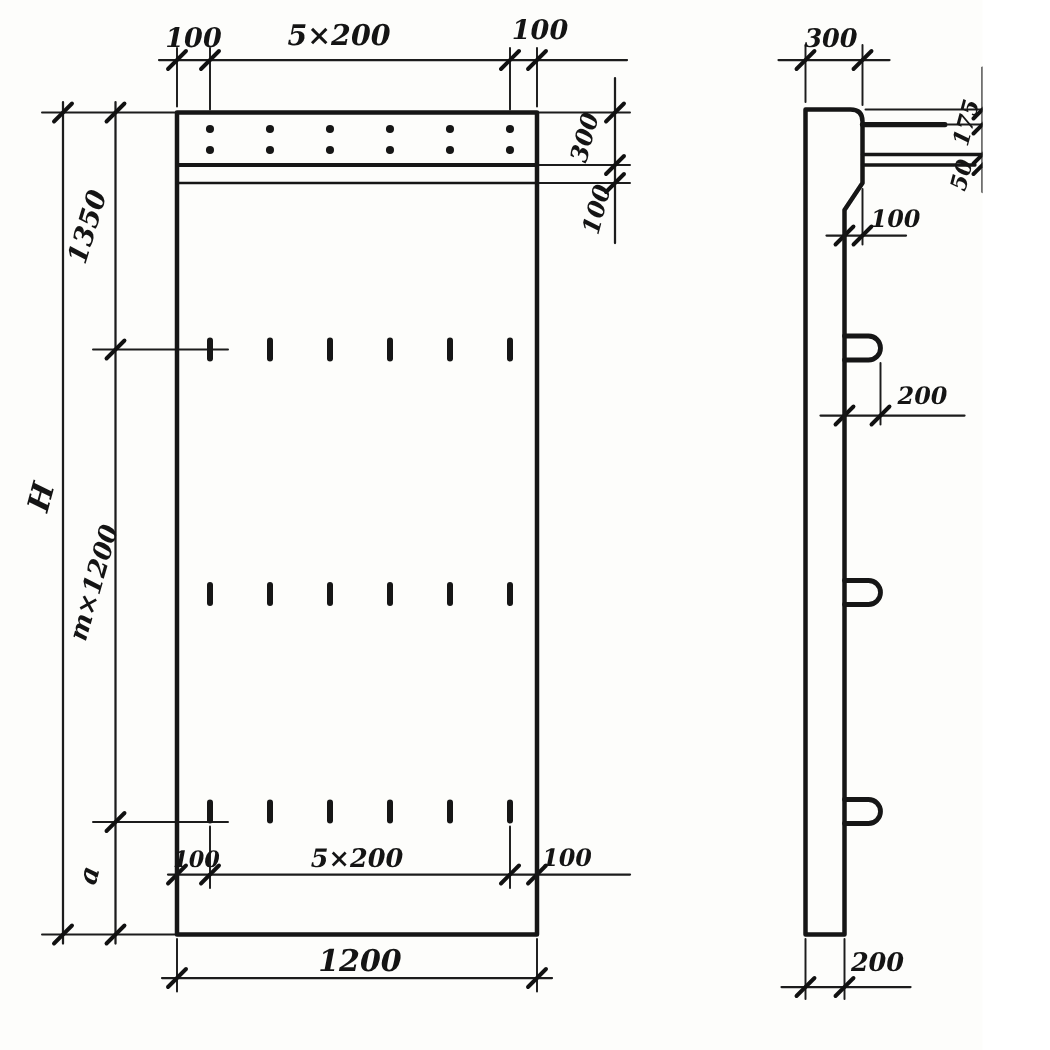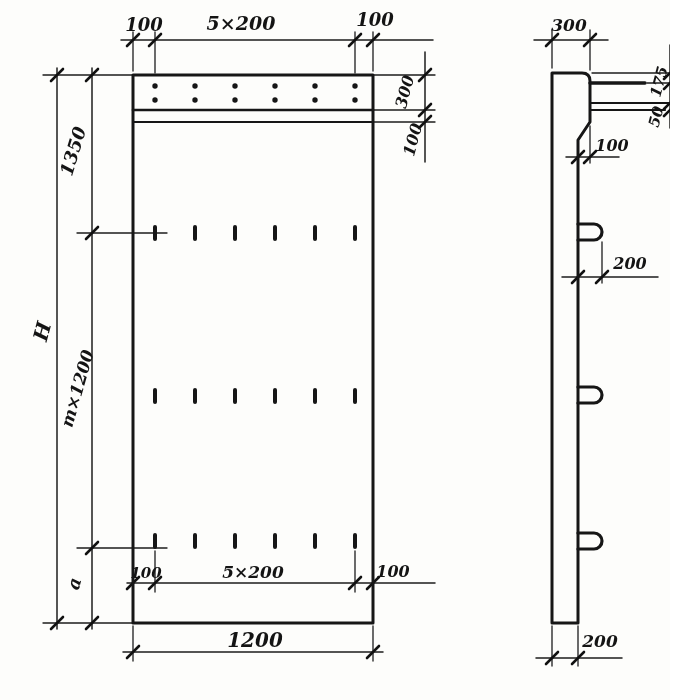--- a/index.html
+++ b/index.html
@@ -1,16 +1,16 @@
 <!DOCTYPE html>
 <html><head>
 <meta charset="utf-8">
 <style>
   html,body{margin:0;padding:0;background:#ffffff;}
-  #canvas{width:655px;height:700px;background:#fdfdfb;position:relative;overflow:hidden;padding-left:15px;}
+  #canvas{width:655px;height:700px;background:#fdfdfb;position:relative;overflow:hidden;}
   svg{display:block;}
   .outline{fill:none;stroke:#161616;stroke-width:3;stroke-linejoin:round;stroke-linecap:round;}
   .band{stroke:#161616;stroke-linecap:round;}
   .thin{stroke:#1c1c1c;stroke-width:1.3;fill:none;stroke-linecap:round;}
   .dim{stroke:#1c1c1c;stroke-width:1.5;fill:none;stroke-linecap:round;}
   .tickline{stroke:#111;stroke-width:2.6;stroke-linecap:round;}
   .bar{stroke:#161616;fill:none;stroke-linecap:round;}
   .loop{stroke:#161616;stroke-width:3.2;fill:none;stroke-linecap:round;stroke-linejoin:round;}
   .slot{fill:#161616;}
   .dot{fill:#161616;}

